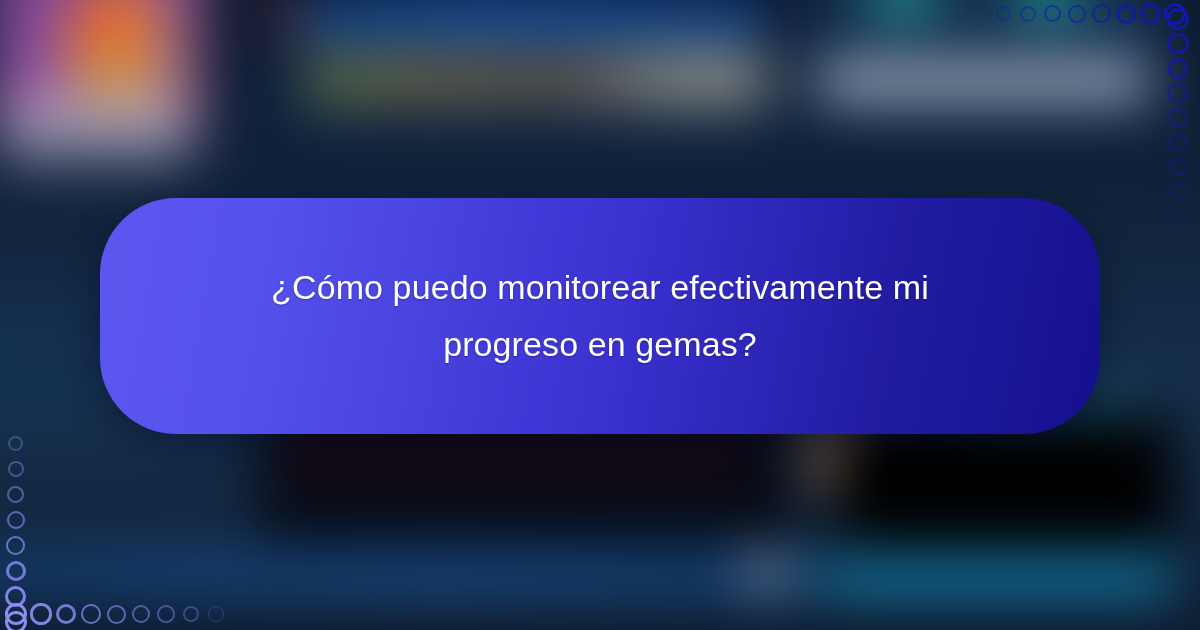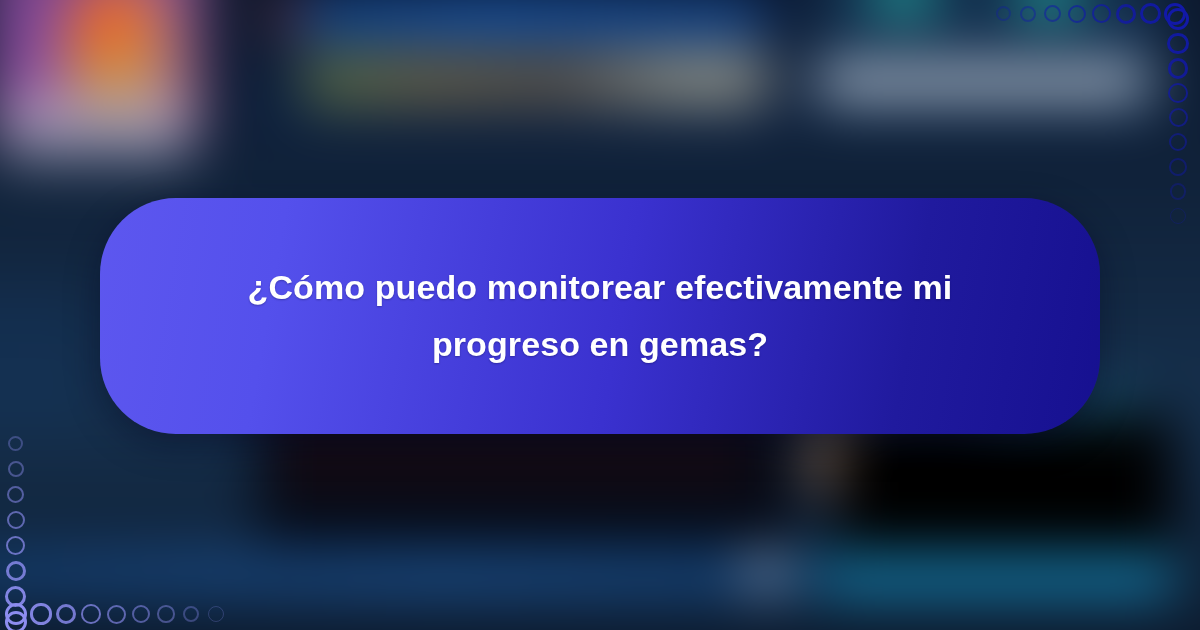--- a/index.html
+++ b/index.html
@@ -159,21 +159,21 @@
     display:flex;
     align-items:center;
     justify-content:center;
     box-shadow:0 10px 34px rgba(4,8,36,.42);
   }
 
   #question-text {
     color:#ffffff;
     font-size:34px;
     line-height:57px;
-    font-weight:700;
+    font-weight:400;
     text-align:center;
     letter-spacing:.1px;
     max-width:760px;
     text-shadow:0 1px 2px rgba(10,8,60,.32);
   }
 </style>
 </head>
 <body>
 
 <div id="stage">

